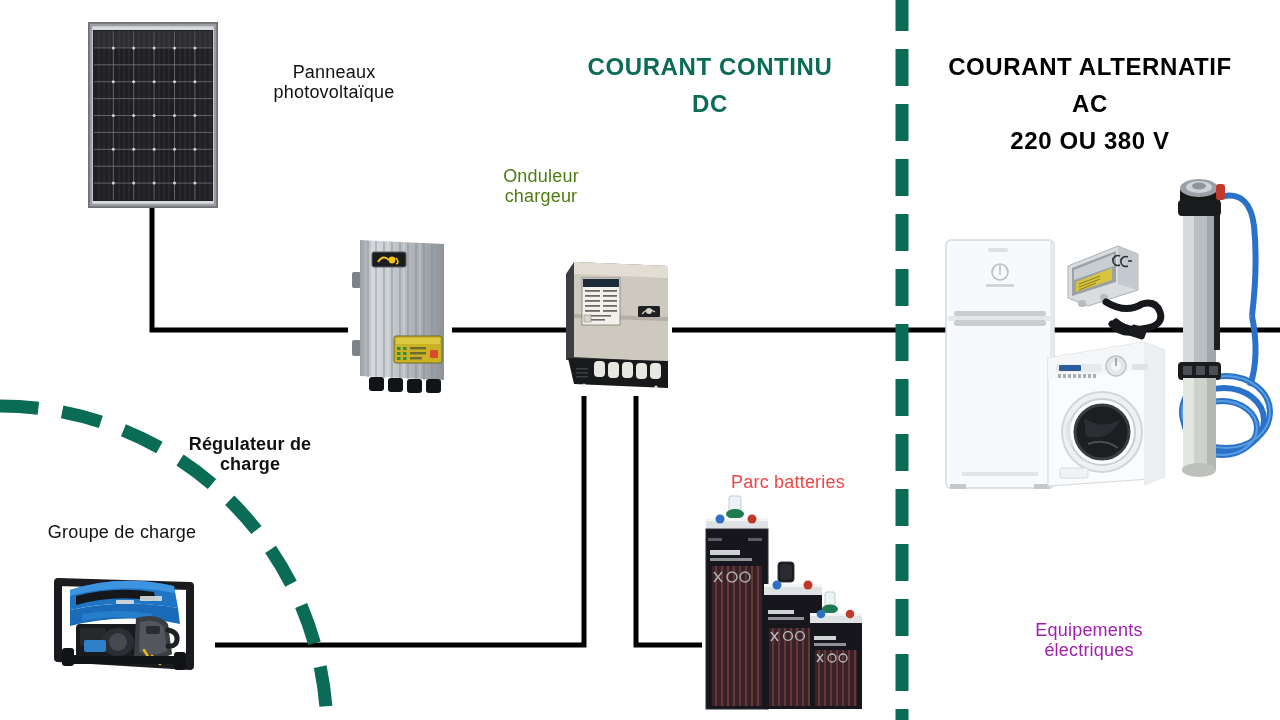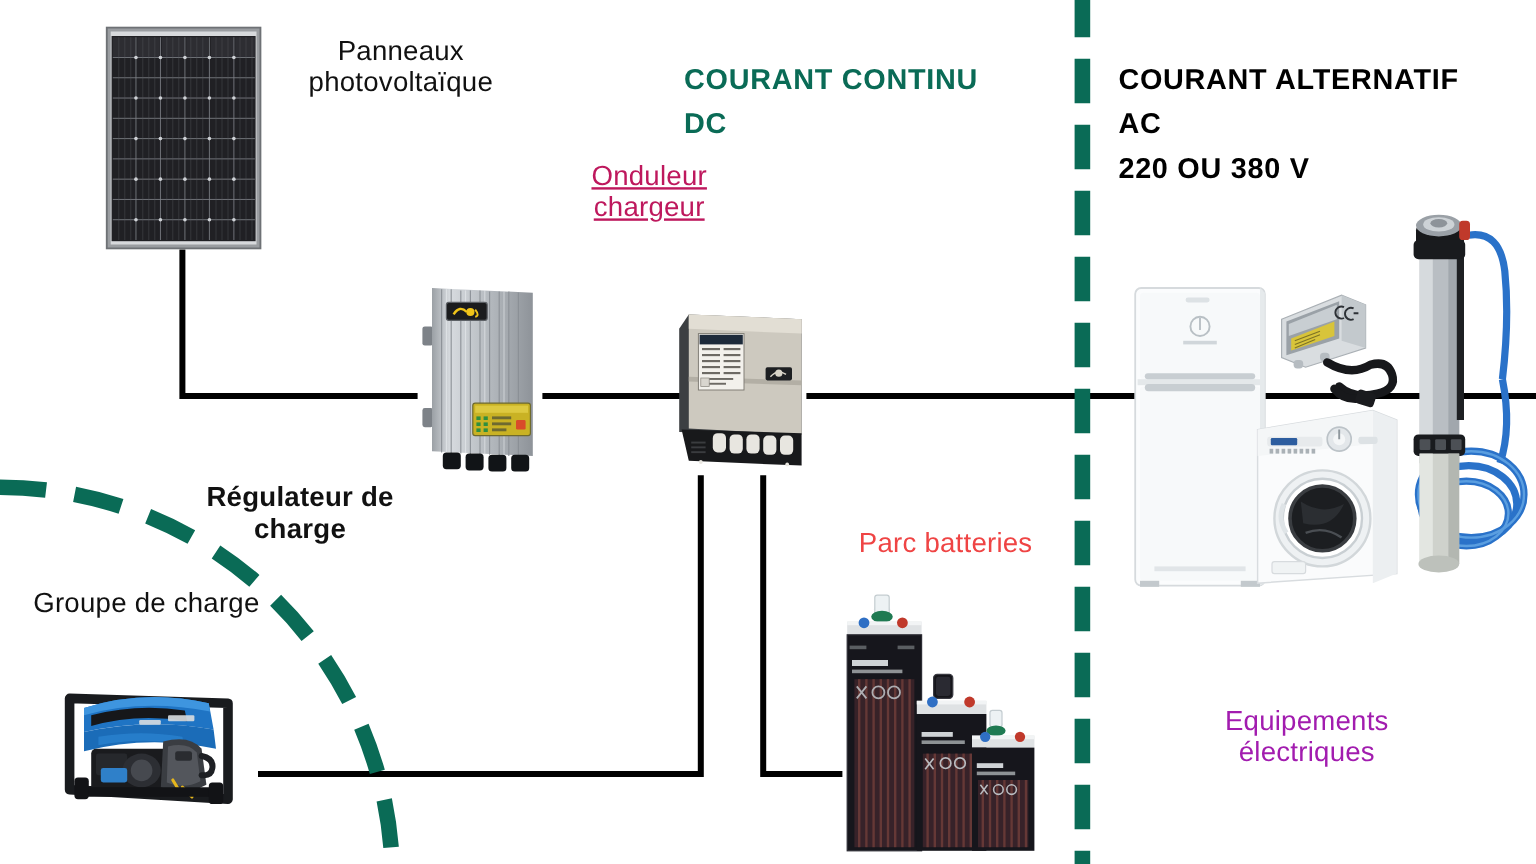--- a/index.html
+++ b/index.html
@@ -1,24 +1,24 @@
 <!DOCTYPE html>
 <html><head>
 <meta charset="utf-8">
 <style>
   html,body{margin:0;padding:0;}
   body{
     width:1280px;height:720px;overflow:hidden;background:#ffffff;
     font-family:"Liberation Sans", sans-serif;
   }
   #stage{position:relative;width:1280px;height:720px;background:#fff;}
-  .lbl{position:absolute;color:#111;font-size:23px;line-height:1.12;
-       letter-spacing:.2px;text-align:center;white-space:pre-line;font-weight:400;}
+  .lbl{position:absolute;color:#111;font-size:18px;line-height:1.12;
+       letter-spacing:.2px;text-align:center;white-space:pre-line;font-weight:400;margin-top:32px;}
   .hdr{position:absolute;color:#0a6b56;font-weight:700;font-size:24px;
-       letter-spacing:.6px;white-space:pre-line;line-height:1.55;}
+       letter-spacing:.6px;text-align:center;white-space:pre-line;line-height:1.55;}
   svg.layer{position:absolute;left:0;top:0;width:1280px;height:720px;}
   .obj{position:absolute;}
 </style>
 </head>
 <body>
 
 <div id="stage">
 
   <svg class="layer" viewBox="0 0 1280 720">
     <g id="wires" fill="none" stroke="#000" stroke-width="5" stroke-linecap="butt">
@@ -461,21 +461,21 @@
   </svg>
 
   <div id="headers">
       <div class="hdr" style="left: 570px; top: 48px; width: 280px; color: rgb(10, 107, 86);">COURANT CONTINU DC</div>
       <div class="hdr" style="left: 932px; top: 48px; width: 316px; color: #000000;">COURANT ALTERNATIF AC
 220 OU 380 V</div>
     </div>
   <div id="labels">
       <div class="lbl" style="left: 248px; top: 30px; width: 172px; color: rgb(17, 17, 17);">Panneaux
 photovoltaïque</div>
-      <div class="lbl" style="left: 455px; top: 134px; width: 172px; color: #be185d; text-decoration: underline;">Onduleur
+      <div class="lbl" style="left: 455px; top: 134px; width: 172px; color: #4d7c0f;">Onduleur
 chargeur</div>
       <div class="lbl" style="left: 160px; top: 402px; width: 180px; color: rgb(17, 17, 17); font-weight: bold;">Régulateur de
 charge</div>
       <div class="lbl" style="left: 2px; top: 490px; width: 240px; color: rgb(17, 17, 17);">Groupe de charge</div>
       <div class="lbl" style="left: 700px; top: 440px; width: 176px; color: #ef4444;">Parc batteries</div>
       <div class="lbl" style="left: 1000px; top: 588px; width: 178px; color: #a21caf;">Equipements
 électriques</div>
     </div>
 
 </div>

